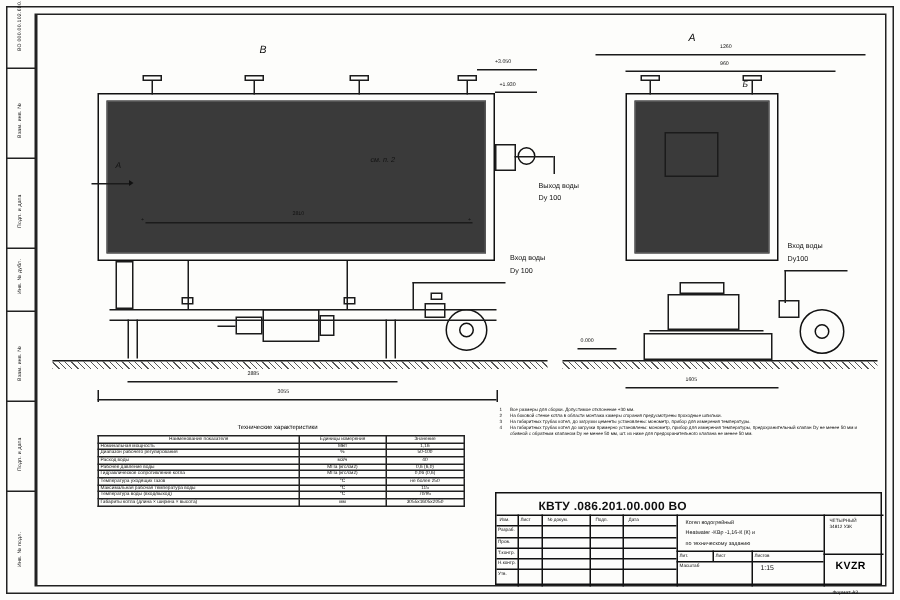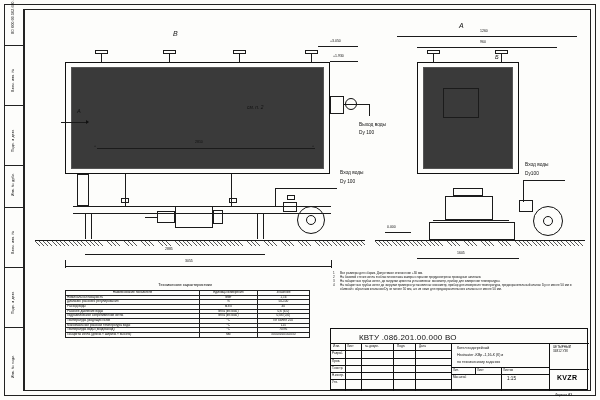--- a/index.html
+++ b/index.html
@@ -258,21 +258,21 @@
         </div>
       <div class="row">
           <span class="num">4</span>
           <span>На габаритных трубах котел до загрузки примерно установлены: монометр, прибор для измерения температуры, предохранительный клапан Dу не менее 50 мм и сбивной с обратным клапаном Dу не менее 50 мм, шт. из ниже для предохранительного клапана не менее 50 мм.</span>
         </div>
     </div>
 
     <div class="tb" style="left:305px;top:318px;width:258px;height:62px;">
 
       <div class="tbl-line" style="left:0;top:14px;width:258px;height:1px;"></div>
-      <div class="lbl6" style="left:28px;top:4px;font-size:8px;font-weight:normal;letter-spacing:.2px;text-align:center;">КВТУ .086.201.00.000  ВО</div>
+      <div class="lbl6" style="left:28px;top:4px;font-size:8px;font-weight:bold;letter-spacing:.2px;text-align:center;">КВТУ .086.201.00.000  ВО</div>
 
       <div class="tbl-line" style="left:0;top:21px;width:120px;height:.6px;"></div>
       <div class="lbl3" style="left:2px;top:15.5px;">Изм.</div>
       <div class="lbl3" style="left:16px;top:15.5px;">Лист</div>
       <div class="lbl3" style="left:34px;top:15.5px;">№ докум.</div>
       <div class="lbl3" style="left:66px;top:15.5px;">Подп.</div>
       <div class="lbl3" style="left:88px;top:15.5px;">Дата</div>
 
       <div class="tbl-line" style="left:14px;top:14px;width:.6px;height:48px;"></div>
       <div class="tbl-line" style="left:30px;top:14px;width:.6px;height:48px;"></div>

